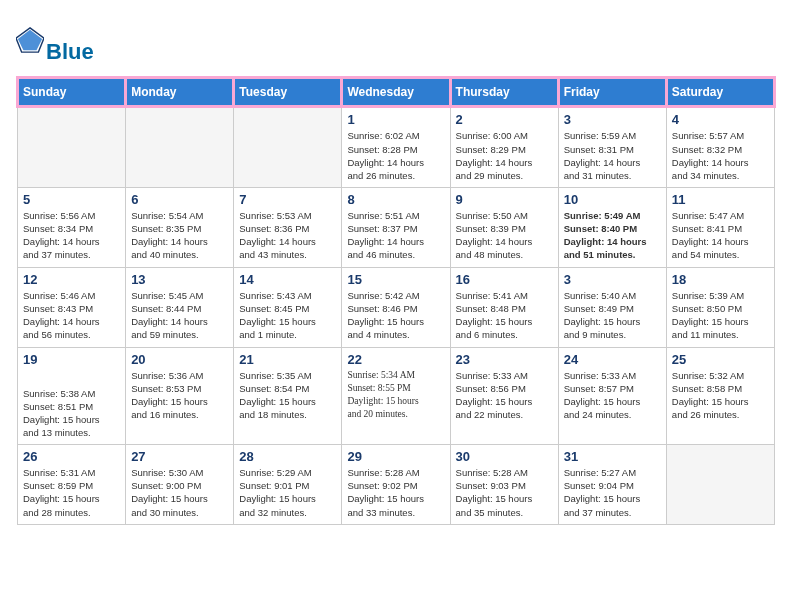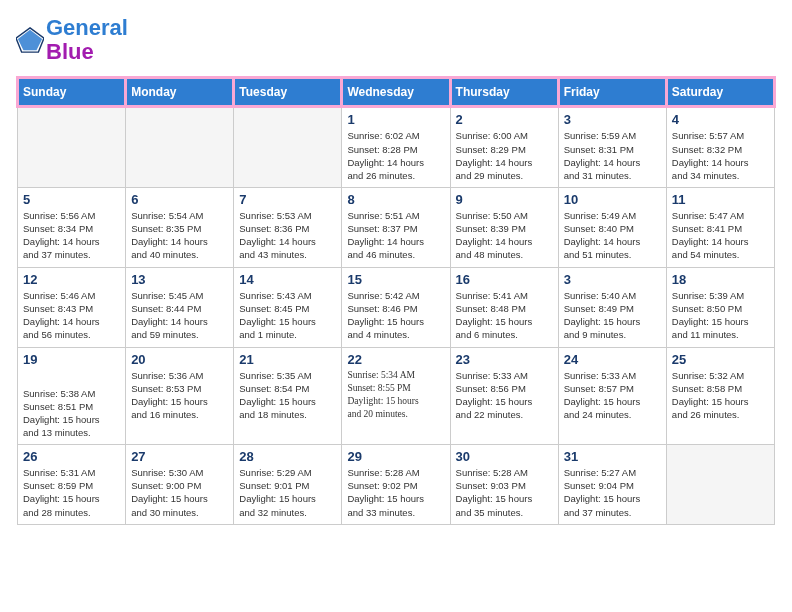--- a/index.html
+++ b/index.html
@@ -89,21 +89,21 @@
 <body>
 
 <div class="header">
   <div class="logo">
     <svg class="logo-icon" viewBox="0 0 30 30" xmlns="http://www.w3.org/2000/svg">
       <polygon points="15,4 28,14 22,26 8,26 2,14" fill="#2e7dd1" opacity="0.85"></polygon>
       <polygon points="15,2 30,13 24,28 6,28 0,13" fill="none" stroke="#1a3a6b" stroke-width="1.5"></polygon>
     </svg>
     <div>
       <div class="logo-text">
-        <span>General</span><br><span style="color:#a21caf;">Blue</span>
+        <br><span style="color:#0369a1;">Blue</span>
       </div>
     </div>
   </div>
   <div class="title-block">
     <div class="month-title"></div>
     <div class="location-title"></div>
   </div>
 </div>
 
 <table>
@@ -183,21 +183,21 @@
         </td>
         <td>
           <span class="day-num">9</span>
           <div class="cell-text" style="white-space: pre-line;">Sunrise: 5:50 AM
 Sunset: 8:39 PM
 Daylight: 14 hours
 and 48 minutes.</div>
         </td>
         <td>
           <span class="day-num">10</span>
-          <div class="cell-text" style="white-space: pre-line;">Sunrise: 5:49 AM
+          <div class="cell-text" style="white-space: pre-line; font-weight: bold;">Sunrise: 5:49 AM
 Sunset: 8:40 PM
 Daylight: 14 hours
 and 51 minutes.</div>
         </td>
         <td>
           <span class="day-num">11</span>
           <div class="cell-text" style="white-space: pre-line;">Sunrise: 5:47 AM
 Sunset: 8:41 PM
 Daylight: 14 hours
 and 54 minutes.</div>

